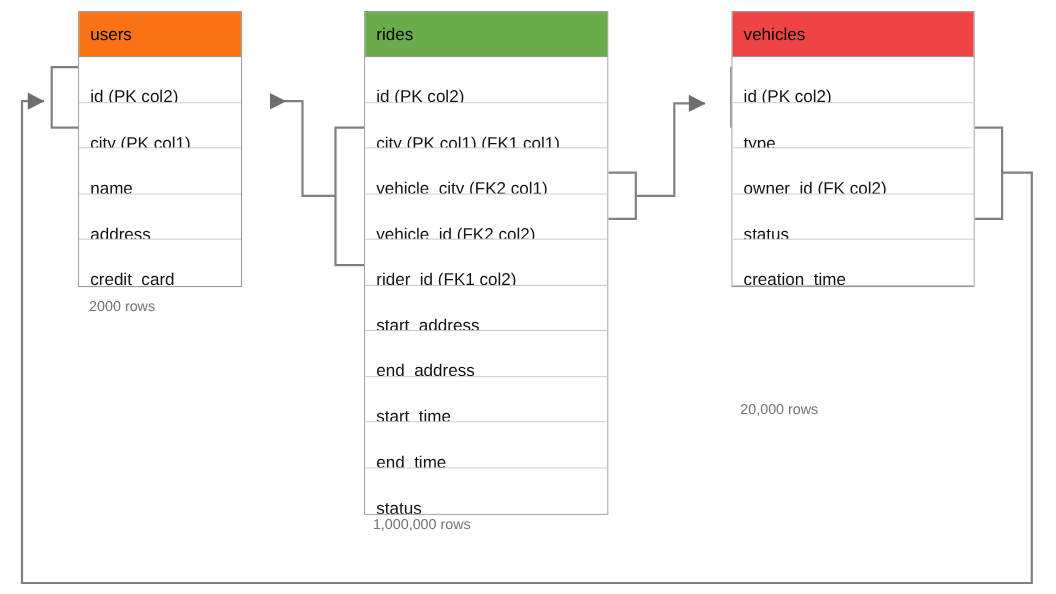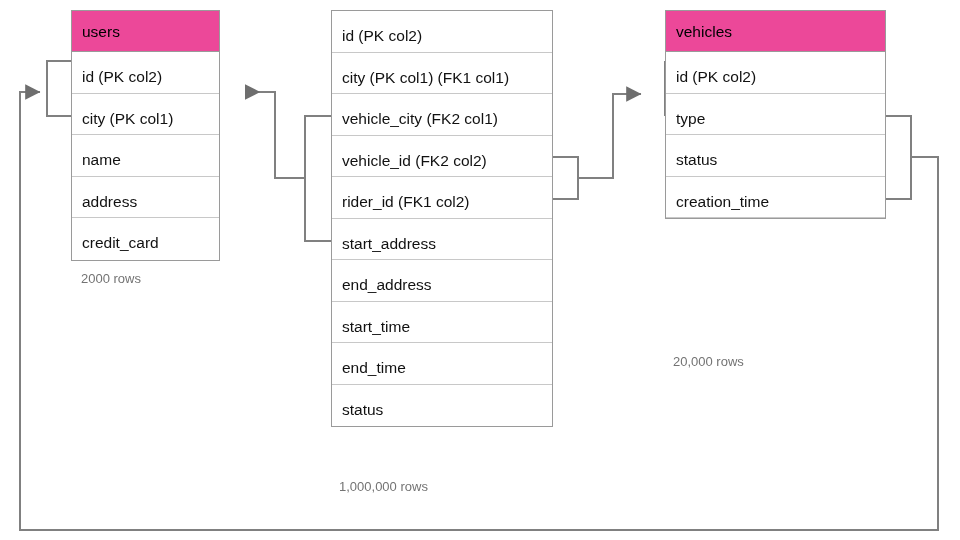--- a/index.html
+++ b/index.html
@@ -17,21 +17,21 @@
   .table-box { position: absolute; border: 1px solid #9a9a9a; background: #fff; }
   .tbl-header {
     height: 41px; line-height: 41px;
     padding: 0 0 0 10px;
     font-size: 15.5px; color: #000;
     border-bottom: 1px solid #9a9a9a;
     white-space: nowrap; overflow: hidden;
   }
   .tbl-row {
     height: 41.5px; line-height: 41.5px;
-    padding: 4px 0 0 10px;
+    padding: 16px 0 0 10px;
     font-size: 15.5px; color: #111;
     border-bottom: 1px solid #c8c8c8;
     white-space: nowrap; overflow: hidden;
     background: #fff;
   }
   .tbl-row.last { border-bottom: none; }
   .rows-label {
     position: absolute;
     font-size: 13px; color: #737373;
     white-space: nowrap;
@@ -84,45 +84,47 @@
       </g>
 
       <g>
         <path d="M911,157 L938,157 L938,530 L20,530 L20,92 L40,92" marker-end="url(#arrR)"></path>
       </g>
 
     </g>
   </svg>
 
   <div class="table-box" style="left:71px; top:10px; width:149px;">
-    <div class="tbl-header" style="background:#ec4899;">users</div>
+    <div class="tbl-header" style="background:#f97316;">users</div>
     <div class="tbl-row">id (PK col2)</div>
     <div class="tbl-row">city (PK col1)</div>
     <div class="tbl-row">name</div>
     <div class="tbl-row">address</div>
     <div class="tbl-row last">credit_card</div>
   </div>
   <div class="rows-label" style="left:81px; top:271px;">2000 rows</div>
 
   <div class="table-box" style="left:331px; top:10px; width:222px;">
+    <div class="tbl-header" style="background:#6AAB4C;">rides</div>
     <div class="tbl-row">id (PK col2)</div>
     <div class="tbl-row">city (PK col1) (FK1 col1)</div>
     <div class="tbl-row">vehicle_city (FK2 col1)</div>
     <div class="tbl-row">vehicle_id (FK2 col2)</div>
     <div class="tbl-row">rider_id (FK1 col2)</div>
     <div class="tbl-row">start_address</div>
     <div class="tbl-row">end_address</div>
     <div class="tbl-row">start_time</div>
     <div class="tbl-row">end_time</div>
     <div class="tbl-row last">status</div>
   </div>
-  <div class="rows-label" style="left:339px; top:479px;">1,000,000 rows</div>
+  <div class="rows-label" style="left:339px; top:469px;">1,000,000 rows</div>
 
   <div class="table-box" style="left:665px; top:10px; width:221px;">
-    <div class="tbl-header" style="background:#ec4899;">vehicles</div>
+    <div class="tbl-header" style="background:#ef4444;">vehicles</div>
     <div class="tbl-row">id (PK col2)</div>
     <div class="tbl-row">type</div>
+    <div class="tbl-row">owner_id (FK col2)</div>
     <div class="tbl-row">status</div>
     <div class="tbl-row">creation_time</div>
   </div>
-  <div class="rows-label" style="left:673px; top:354px;">20,000 rows</div>
+  <div class="rows-label" style="left:673px; top:364px;">20,000 rows</div>
 
 </div>
 
 </body></html>

